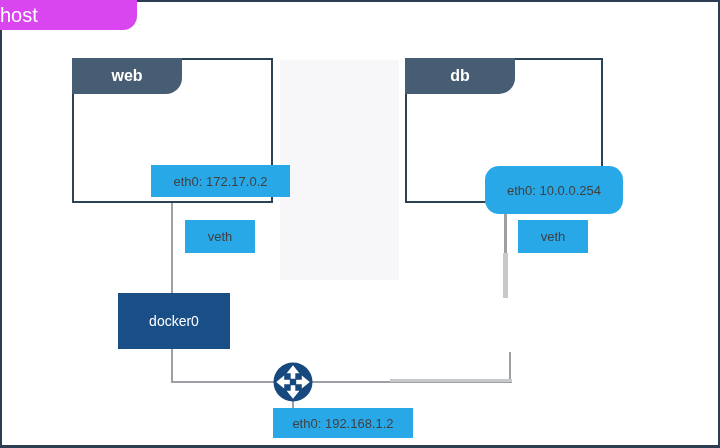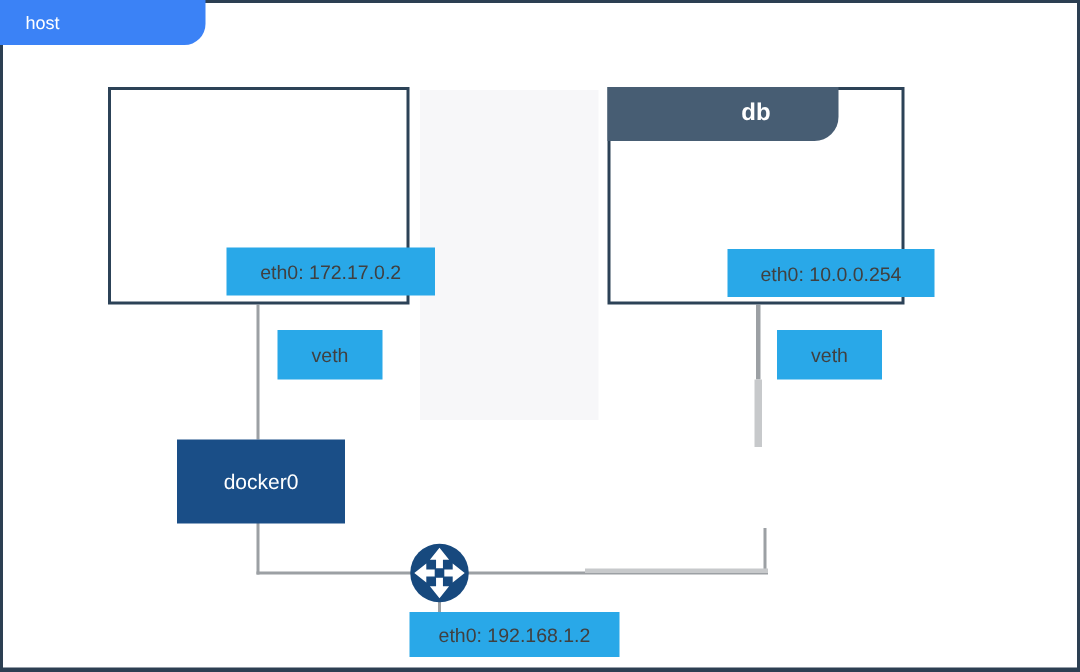--- a/index.html
+++ b/index.html
@@ -14,24 +14,24 @@
   .host-border{
     position:absolute;inset:0;
     border:2px solid #2C3F52;
     border-bottom-width:3px;
     pointer-events:none;
     z-index:6;
   }
   .host-tab{
     position:absolute;left:0;top:0;
     width:137px;height:30px;
-    background:#3b82f6;
+    background:#d946ef;
     border-bottom-right-radius:14px;
-    color:#ffffff;font-size:12px;line-height:30px;
-    padding-left:17px;box-sizing:border-box;
+    color:#ffffff;font-size:20px;line-height:30px;
+    box-sizing:border-box;
     z-index:7;
   }
   .faint-panel{
     position:absolute;left:280px;top:60px;width:119px;height:220px;
     background:#f7f7f9;z-index:0;
   }
   .node-box{
     position:absolute;background:#ffffff;
     border:2px solid #2C4257;box-sizing:border-box;z-index:2;
   }
@@ -59,22 +59,22 @@
   }
   .line{position:absolute;z-index:1;background:#9CA0A4;}
   .line-light{position:absolute;z-index:1;background:#C7C9CB;}
   .router{
     position:absolute;left:273px;top:362px;width:40px;height:40px;z-index:5;
   }
   #web-box{left:72px;top:58px;width:201px;height:145px;}
   #web-tab{left:72px;top:58px;width:110px;height:36px;}
   #web-eth{left:103px;top:165px;width:139px;height:32px;}
   #db-box{left:405px;top:58px;width:198px;height:145px;}
-  #db-tab{left:405px;top:58px;width:110px;height:36px;padding-left:44px;}
-  #db-eth{left:437px;top:166px;width:138px;height:32px;}
+  #db-tab{left:405px;top:58px;width:110px;height:36px;}
+  #db-eth{left:437px;top:166px;width:138px;height:48px;border-radius:14px;}
   #veth-left{left:137px;top:220px;width:70px;height:33px;}
   #veth-right{left:470px;top:220px;width:70px;height:33px;}
   #docker0{left:118px;top:293px;width:112px;height:56px;}
   #mybridge{left:453px;top:297px;width:114px;height:56px;}
   #host-eth{left:225px;top:408px;width:140px;height:30px;align-items:center;}
 </style>
 </head>
 <body>
 
 <div class="canvas">
@@ -84,20 +84,23 @@
   <div class="line" style="left:171px;top:203px;width:2px;height:90px;"></div>
   <div class="line" style="left:171px;top:348px;width:2px;height:35px;"></div>
   <div class="line" style="left:171px;top:381px;width:341px;height:2px;"></div>
   <div class="line" style="left:504px;top:203px;width:3px;height:50px;"></div>
   <div class="line-light" style="left:503px;top:253px;width:5px;height:45px;"></div>
   <div class="line" style="left:509px;top:352px;width:2px;height:30px;"></div>
   <div class="line-light" style="left:390px;top:379px;width:122px;height:3px;"></div>
   <div class="line" style="left:292px;top:401px;width:2px;height:8px;"></div>
 
   <div class="node-box" id="web-box"></div>
+  <div class="node-tab" id="web-tab">
+    <span>web</span>
+  </div>
   <div class="azure-label" id="web-eth">
     <span>eth0: 172.17.0.2</span>
   </div>
 
   <div class="node-box" id="db-box"></div>
   <div class="node-tab" id="db-tab">
     <span>db</span>
   </div>
   <div class="azure-label" id="db-eth">
     <span>eth0: 10.0.0.254</span>

